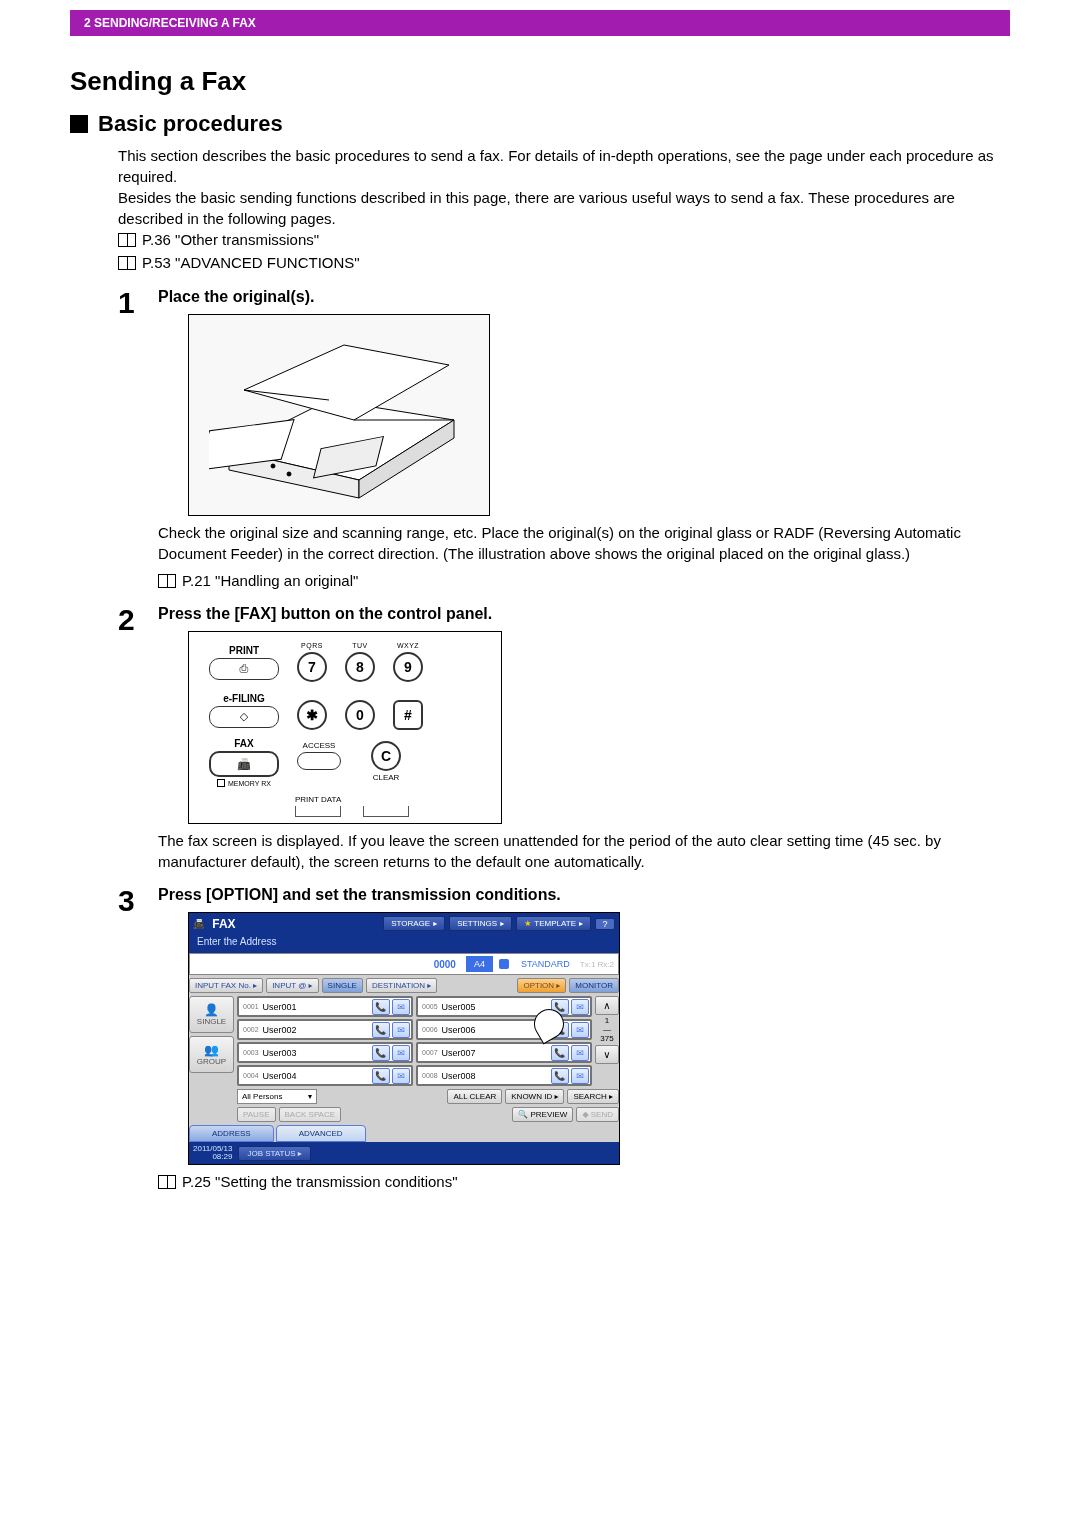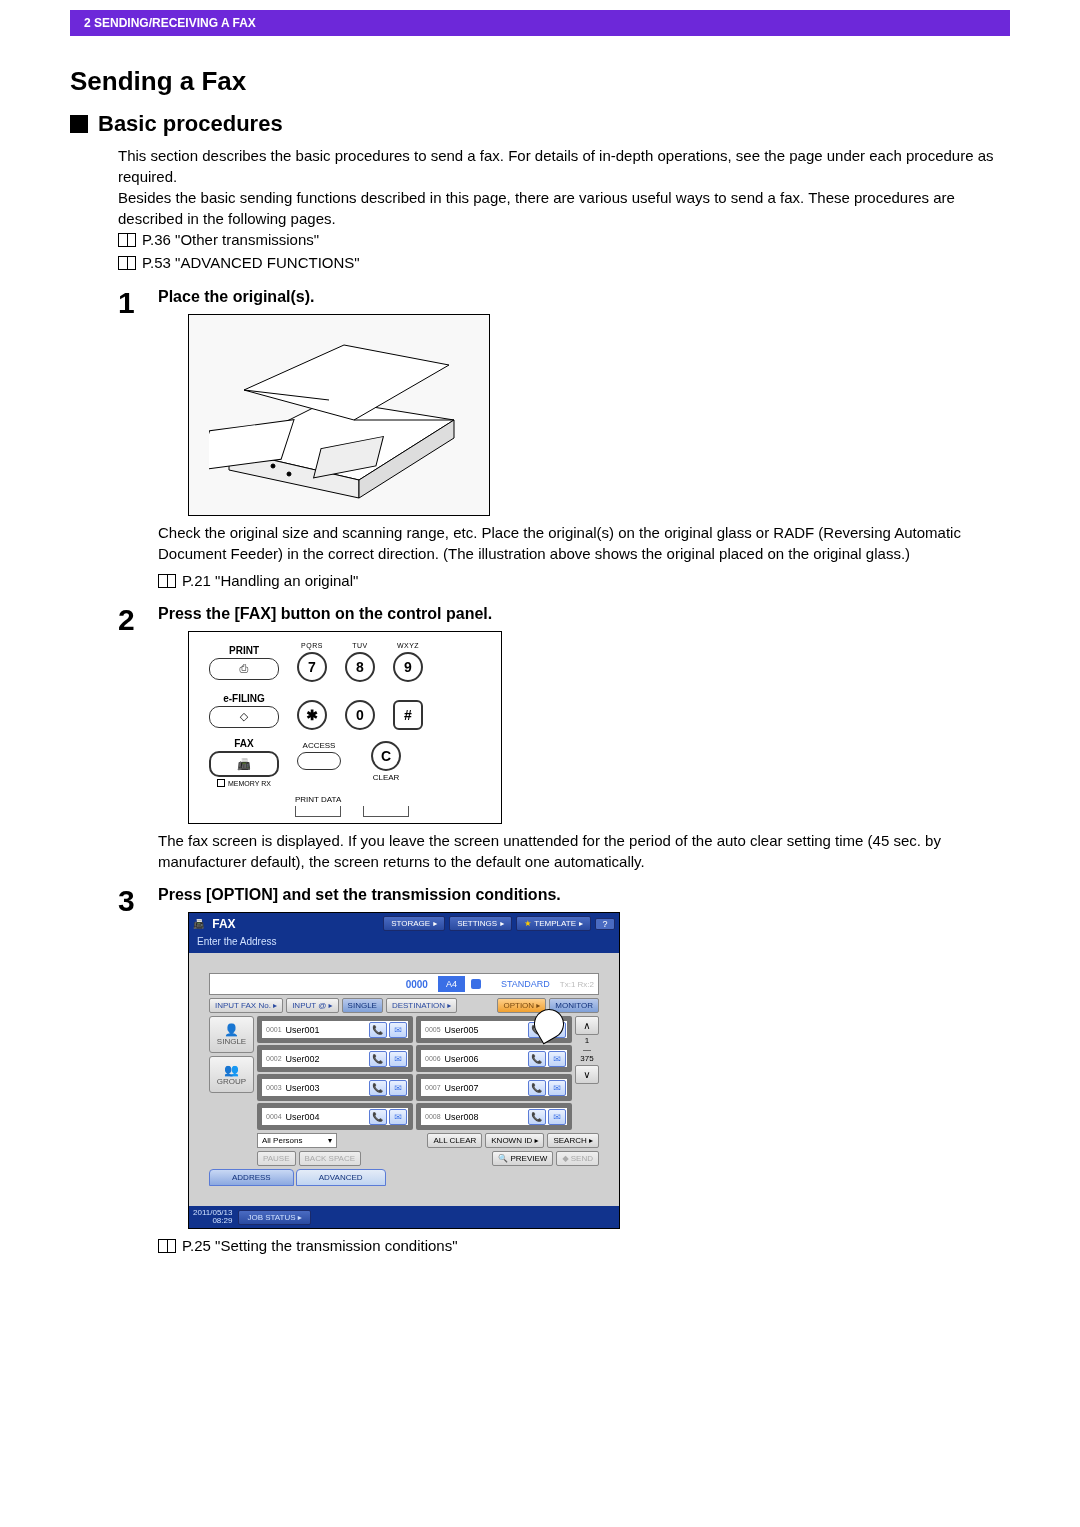--- a/index.html
+++ b/index.html
@@ -6,21 +6,21 @@
     margin: 0;
     font-family: Arial, Helvetica, sans-serif;
     color: #000;
     background: #fff;
     width: 1080px;
   }
   .page {
     padding: 0 70px 30px 70px;
   }
   .header-bar {
-    background: #6d28d9;
+    background: #a21caf;
     color: #fff;
     font-size: 12px;
     font-weight: bold;
     padding: 6px 14px;
     margin-top: 10px;
   }
   .heading-1 {
     font-size: 26px;
     font-weight: bold;
     margin: 30px 0 10px 0;
@@ -214,38 +214,38 @@
     display:flex;
     align-items:center;
     gap:3px;
   }
   .star { color:#ffcc00;}
   .help-btn { background:#4a6bc2; width:18px; text-align:center; border-radius:2px; border:1px solid #1a2a6b;}
   .fs-subtitle { padding: 2px 8px 6px 8px; color:#cfe0ff; font-size:10px;}
   .fs-body {
     background:#d0d0d0;
     color:#000;
-    padding: 20px;
+    padding: 0;
   }
   .fs-line1 {
     display:flex;
     align-items:center;
     background:#fff;
     border:1px solid #888;
     height:20px;
     margin-bottom:3px;
   }
   .fs-line1 .fill { flex:1;}
   .fs-0000 { color:#3a6fe6; font-weight:bold; padding:0 10px; font-size:10px;}
   .fs-a4 {
     background:#3a6fe6; color:#fff; font-size:9px; padding:3px 8px;
     display:flex; align-items:center; gap:4px;
   }
   .fs-std {
-    display:flex; align-items:center; gap:20px;
+    display:flex; align-items:center; gap:12px;
     color:#3a6fe6; padding:0 6px; font-size:9px;
   }
   .mini-icon { width:10px; height:10px; background:#3a6fe6; border-radius:2px;}
   .fs-gray { color:#bbb; padding:0 4px; font-size:8px;}
   .fs-line2 { display:flex; gap:3px; margin-bottom:3px; }
   .chip {
     background:linear-gradient(#f4f4f4,#d4d4d4);
     border:1px solid #888;
     border-radius:2px;
     font-size:8px;
@@ -276,21 +276,21 @@
     padding:6px 0;
     color:#555;
   }
   .fs-left .tab .ic { font-size:12px; color:#f0a030;}
   .fs-left .tab.grp .ic { color:#f0a030;}
   .list-col { flex:1; display:flex; flex-direction:column; gap:2px;}
   .list-row {
     display:flex;
     align-items:center;
     background:#fff;
-    border:5px solid #737373;
+    border:2px solid #737373;
     border-radius:2px;
     height:17px;
   }
   .list-row .num { font-size:7px; color:#777; padding:0 4px 0 4px;}
   .list-row .nm { flex:1; font-size:9px;}
   .icbtn {
     width:16px; height:14px; border:1px solid #5a7bd6; border-radius:2px;
     background:linear-gradient(#e8f0ff,#c0d4f8); margin:0 1px;
     display:flex;align-items:center;justify-content:center;
     color:#3a6fe6;font-size:9px;

